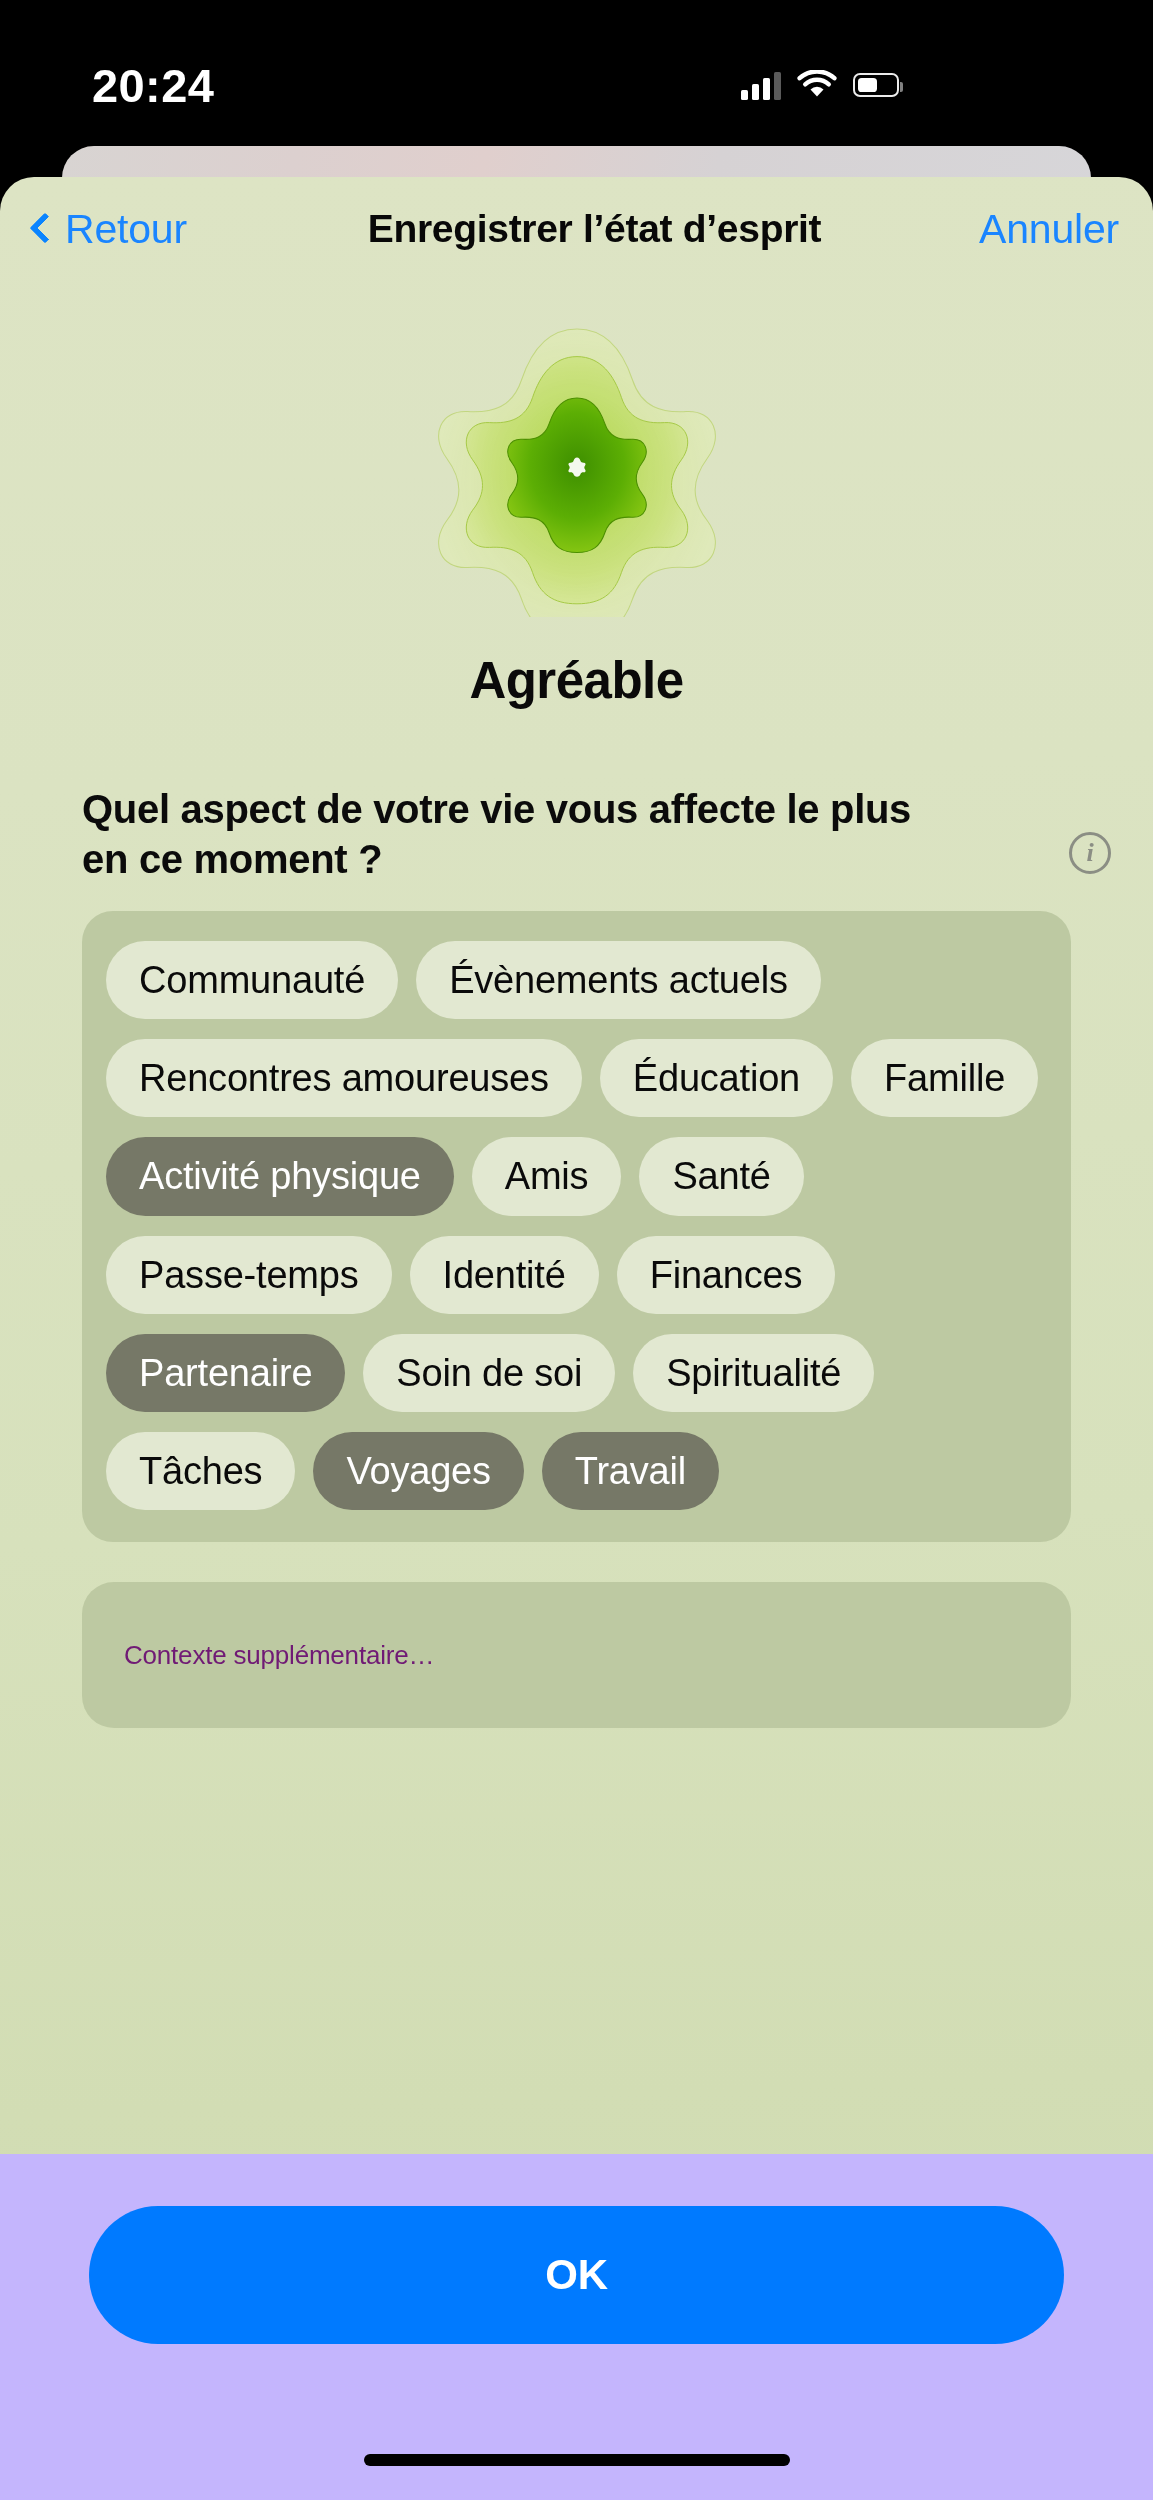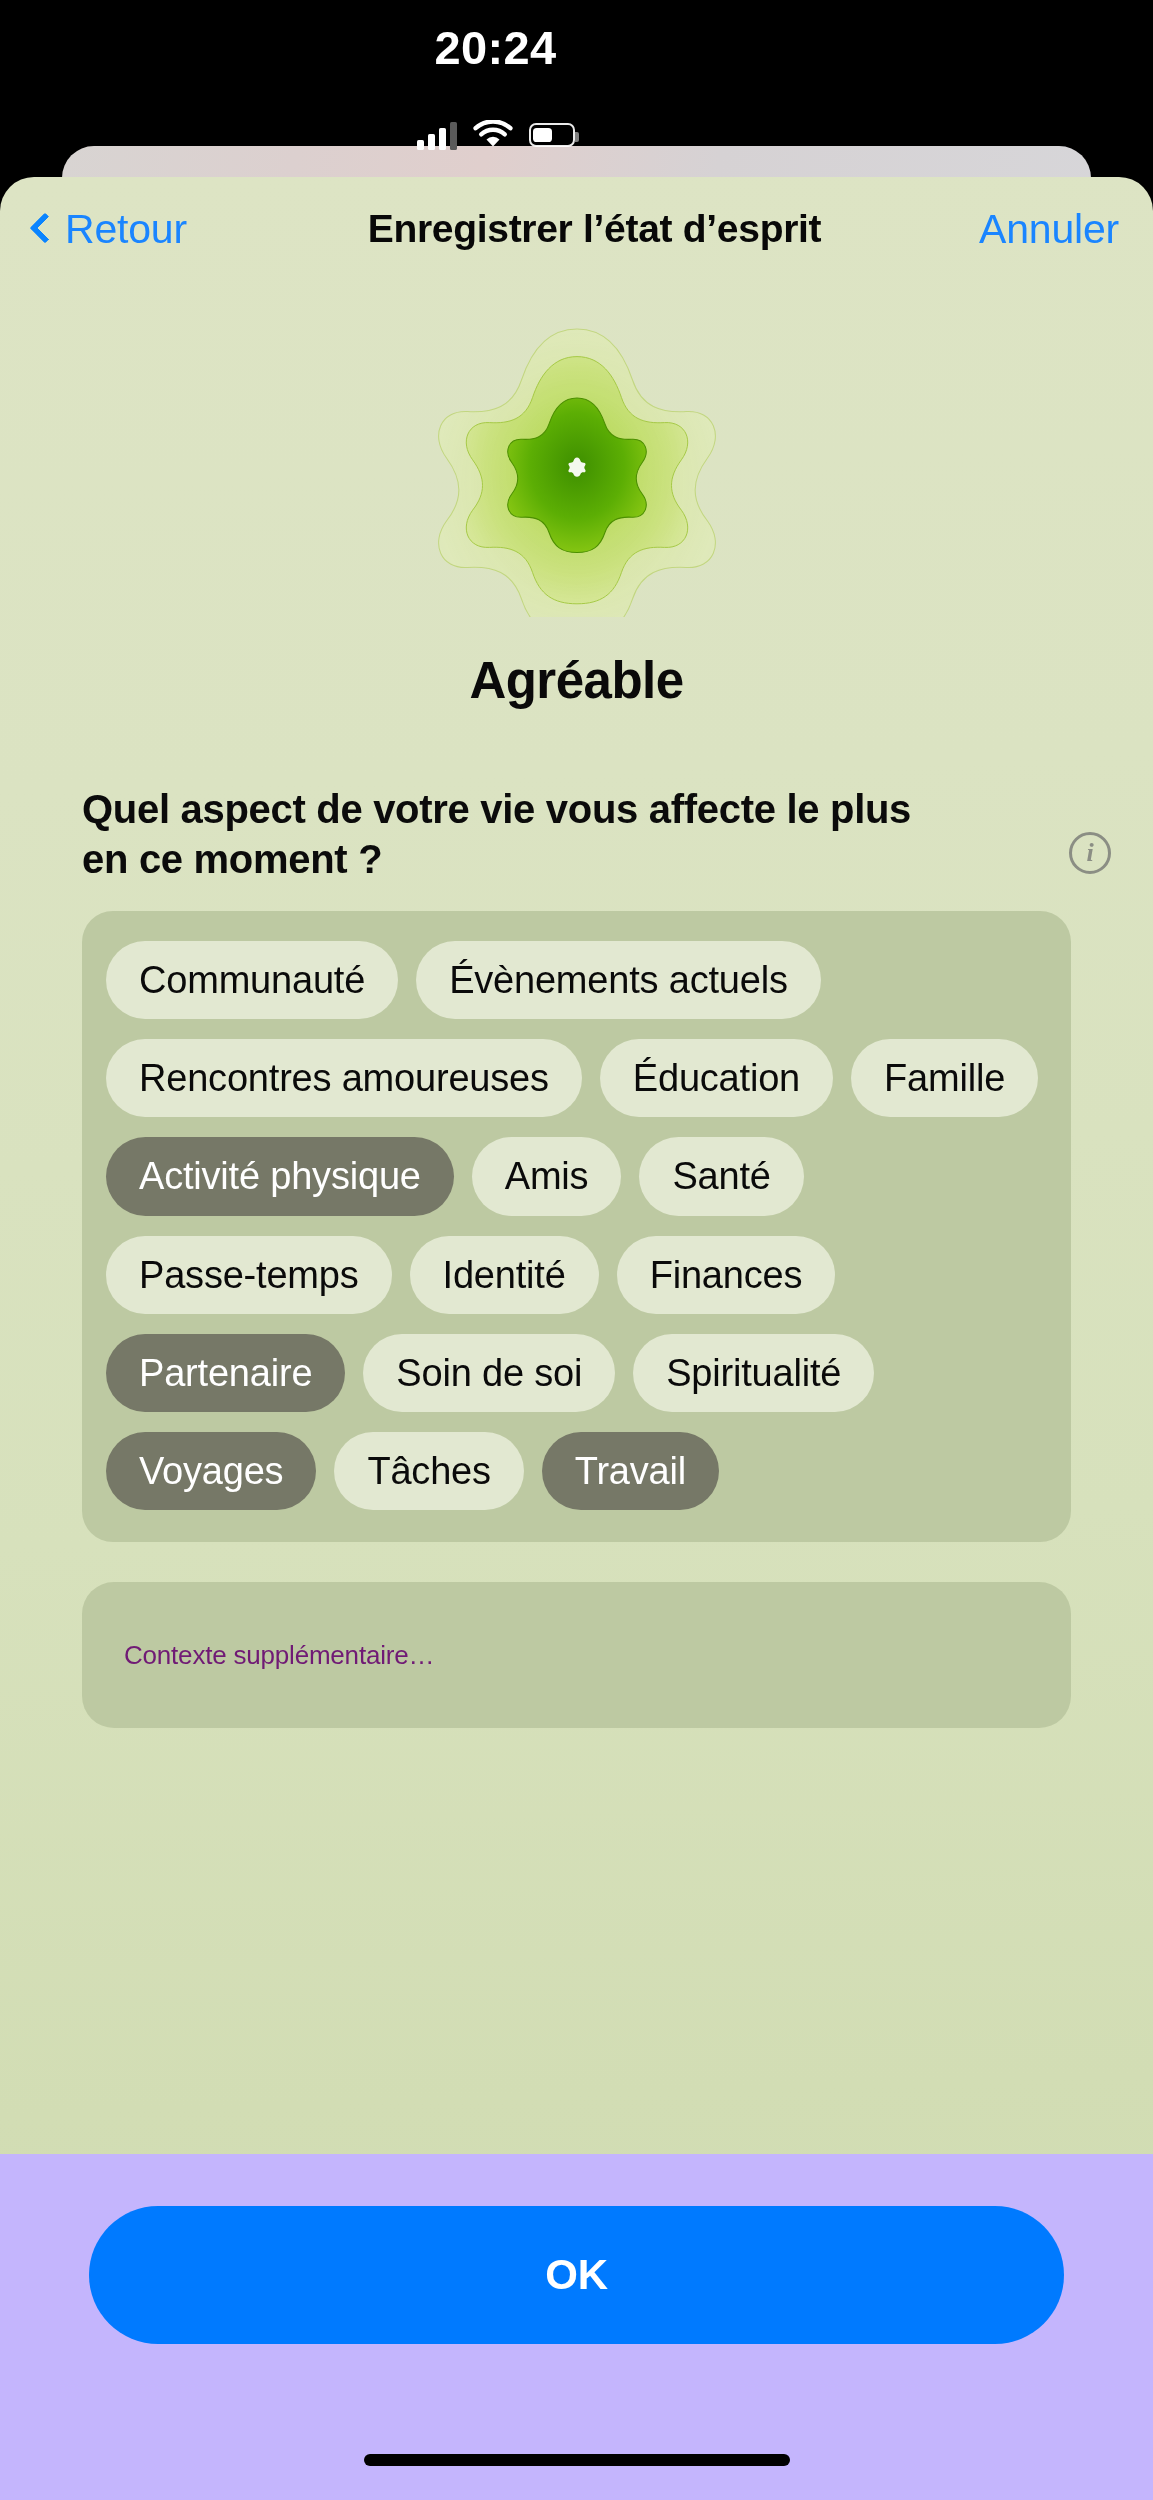--- a/index.html
+++ b/index.html
@@ -8,21 +8,21 @@
     background:#000;
     font-family:"Liberation Sans", sans-serif;
     overflow:hidden;
   }
   #screen { position:relative; width:1153px; height:2500px; background:#000; }
 
   
   .status-bar{
     position:absolute; top:0; left:0; width:991px; height:150px;
     display:flex; align-items:center; justify-content:space-between;
-    padding:0 92px; z-index:40;flex-direction:column;
+    padding:0 92px; z-index:40;
   }
   .status-time{
     color:#fff; font-size:47px; font-weight:700; letter-spacing:0.4px;
     margin-top:20px;
   }
   .status-icons{ display:flex; align-items:center; gap:16px; margin-top:20px; }
 
   .sig { display:flex; align-items:flex-end; gap:4px; height:30px; }
   .sig i { display:block; width:7px; background:#fff; border-radius:1.6px; }
   .sig i:nth-child(1){ height:10px; }
@@ -232,22 +232,22 @@
         <div class="chip">Famille</div>
         <div class="chip selected">Activité physique</div>
         <div class="chip">Amis</div>
         <div class="chip">Santé</div>
         <div class="chip">Passe-temps</div>
         <div class="chip">Identité</div>
         <div class="chip">Finances</div>
         <div class="chip selected">Partenaire</div>
         <div class="chip">Soin de soi</div>
         <div class="chip">Spiritualité</div>
+        <div class="chip">Tâches</div>
         <div class="chip selected">Voyages</div>
-        <div class="chip">Tâches</div>
         <div class="chip selected">Travail</div>
       </div>
 
     <div class="note-field">
       <span class="note-placeholder">Contexte supplémentaire…</span>
     </div>
   </div>
 
   <div class="bottom-bar">
     <button class="ok-button">OK</button>

